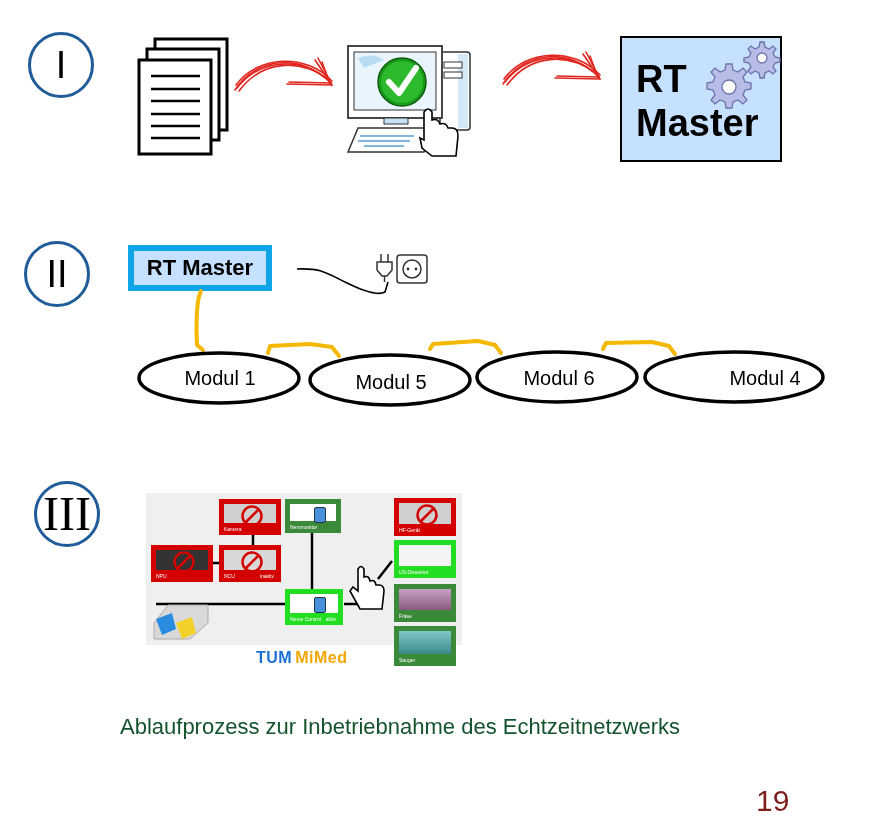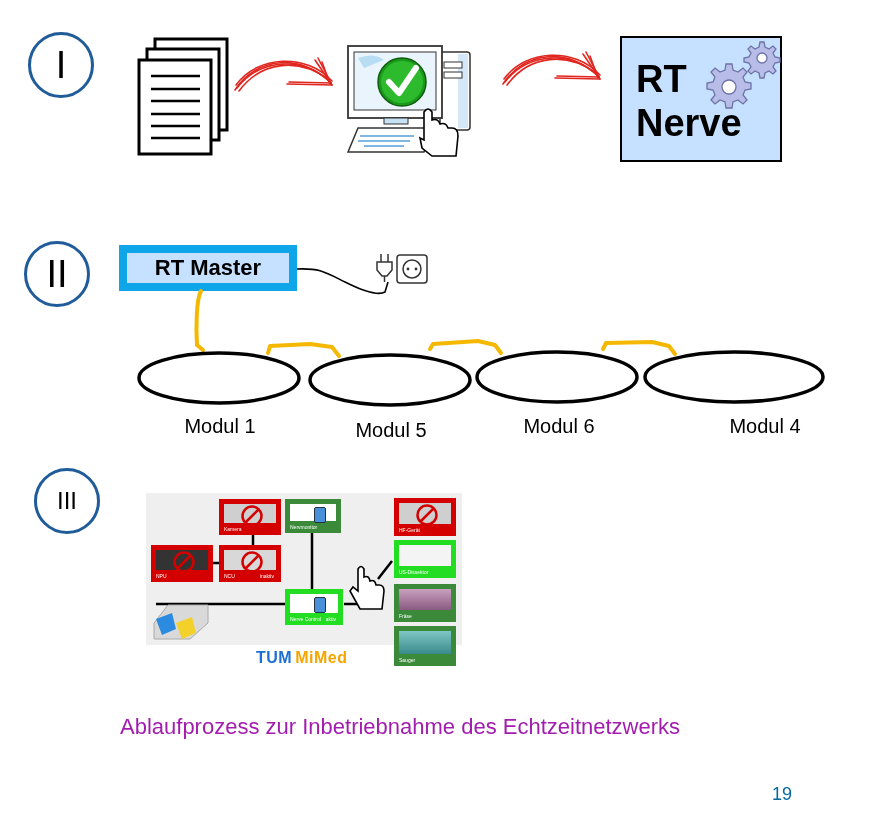--- a/index.html
+++ b/index.html
@@ -1,24 +1,24 @@
 <!DOCTYPE html>
 <html><head>
 <meta charset="utf-8">
 <style>
   html, body { margin:0; padding:0; background:#ffffff; }
   body { width:875px; height:826px; position:relative; overflow:hidden; font-family:"Liberation Sans", sans-serif; }
   .abs { position:absolute; }
   .step-circle { position:absolute; border:3px solid #1f5c99; border-radius:50%; box-sizing:border-box; display:flex; align-items:center; justify-content:center; font-family:"Liberation Sans", sans-serif; color:#000; font-size:38px; line-height:1; }
   .rt-big { position:absolute; left:620px; top:36px; width:162px; height:126px; background:#c6e0ff; border:2px solid #000; box-sizing:border-box;text-align:center; }
   .rt-big .t { position:absolute; left:14px; font-weight:bold; font-size:38px; color:#000; line-height:1; }
-  .rt-small { position:absolute; left:119px; top:245px; width:178px; height:46px; background:#c6e0ff; border:8px solid #0ea5e9; box-sizing:border-box; display:flex; align-items:center; justify-content:center; font-weight:bold; font-size:22px; color:#000; }
-  .modul { position:absolute; font-size:20px; color:#000; text-align:center;margin-top:48px; }
-  .caption { position:absolute; left:120px; top:714px; font-size:22px; color:#a21caf; }
-  .pagenum { position:absolute; left:772px; top:784px; font-size:18px; color:#0369a1; }
+  .rt-small { position:absolute; left:128px; top:245px; width:144px; height:46px; background:#c6e0ff; border:6px solid #0ea5e9; box-sizing:border-box; display:flex; align-items:center; justify-content:center; font-weight:bold; font-size:22px; color:#000; }
+  .modul { position:absolute; font-size:20px; color:#000; text-align:center; }
+  .caption { position:absolute; left:120px; top:714px; font-size:22px; color:#14532d; }
+  .pagenum { position:absolute; left:756px; top:784px; font-size:30px; color:#7f1d1d; }
   .panel { position:absolute; box-sizing:border-box; border:3px solid #000; }
   .panel .lbl { position:absolute; left:2px; bottom:0px; font-size:5px; color:#fff; line-height:1; white-space:nowrap; }
   .panel .lbl2 { position:absolute; right:4px; bottom:0px; font-size:5px; color:#fff; line-height:1; }
   .panel .img { position:absolute; left:2px; top:2px; right:2px; bottom:9px; }
 </style>
 </head>
 <body>
 
 <div class="step-circle" style="left:28px;top:32px;width:66px;height:66px;">
   <span>I</span>
@@ -83,21 +83,21 @@
     <path d="M55 32 L 100 33"></path>
     <path d="M57 30 L 99 31"></path>
     <path d="M83 8 L 100 33"></path>
     <path d="M86 6 L 99 31"></path>
     <path d="M90 10 L 98 32"></path>
   </g>
 </svg>
 
 <div class="rt-big">
   <span class="t" style="top:22px;">RT</span>
-  <span class="t" style="top:66px;">Nerve</span>
+  <span class="t" style="top:66px;">Master</span>
   <svg class="abs" style="left:80px;top:0px;" width="80" height="78" viewBox="0 0 80 78">
     <g fill="#b8bde8" stroke="#6d72a8" stroke-width="1.3">
       <path d="M58 4 l4 0 l1 5 l4 2 l4 -3 l3 3 l-3 4 l2 4 l5 1 l0 4 l-5 1 l-2 4 l3 4 l-3 3 l-4 -3 l-4 2 l-1 5 l-4 0 l-1 -5 l-4 -2 l-4 3 l-3 -3 l3 -4 l-2 -4 l-5 -1 l0 -4 l5 -1 l2 -4 l-3 -4 l3 -3 l4 3 l4 -2 Z"></path>
       <path d="M24 26 l6 0 l1 6 l5 2 l5 -4 l4 4 l-4 5 l2 5 l6 1 l0 6 l-6 1 l-2 5 l4 5 l-4 4 l-5 -4 l-5 2 l-1 6 l-6 0 l-1 -6 l-5 -2 l-5 4 l-4 -4 l4 -5 l-2 -5 l-6 -1 l0 -6 l6 -1 l2 -5 l-4 -5 l4 -4 l5 4 l5 -2 Z"></path>
     </g>
     <circle cx="60" cy="20" r="5" fill="#fff" stroke="#6d72a8" stroke-width="1.3"></circle>
     <circle cx="27" cy="49" r="7" fill="#fff" stroke="#6d72a8" stroke-width="1.3"></circle>
   </svg>
 </div>
 
@@ -138,21 +138,21 @@
     <ellipse cx="390" cy="380" rx="80" ry="25"></ellipse>
     <ellipse cx="557" cy="377" rx="80" ry="25"></ellipse>
     <ellipse cx="734" cy="377" rx="89" ry="25"></ellipse>
   </g>
 </svg>
 <div class="modul" style="left:170px;top:367px;width:100px;">Modul 1</div>
 <div class="modul" style="left:341px;top:371px;width:100px;">Modul 5</div>
 <div class="modul" style="left:509px;top:367px;width:100px;">Modul 6</div>
 <div class="modul" style="left:715px;top:367px;width:100px;">Modul 4</div>
 
-<div class="step-circle" style="left:34px;top:468px;width:66px;height:66px;font-size:24px;">
+<div class="step-circle" style="left:34px;top:481px;width:66px;height:66px;font-size:48px;font-family:Liberation Serif, serif;">
   <span>III</span>
 </div>
 
 <div class="abs" style="left:146px;top:493px;width:316px;height:152px;background:#efefef;">
 
   <svg class="abs" style="left:0;top:0;" width="316" height="180" viewBox="0 0 316 180">
     <g stroke="#000" stroke-width="2.5" fill="none">
       <line x1="107" y1="39" x2="107" y2="53"></line>
       <line x1="66" y1="70" x2="75" y2="70"></line>
       <line x1="166" y1="39" x2="166" y2="98"></line>

